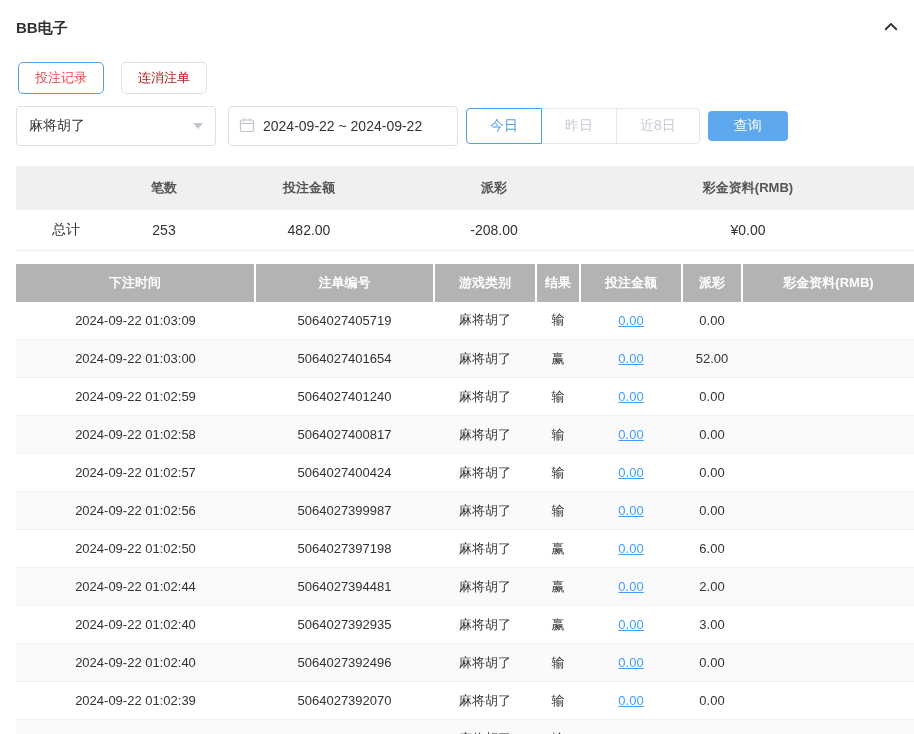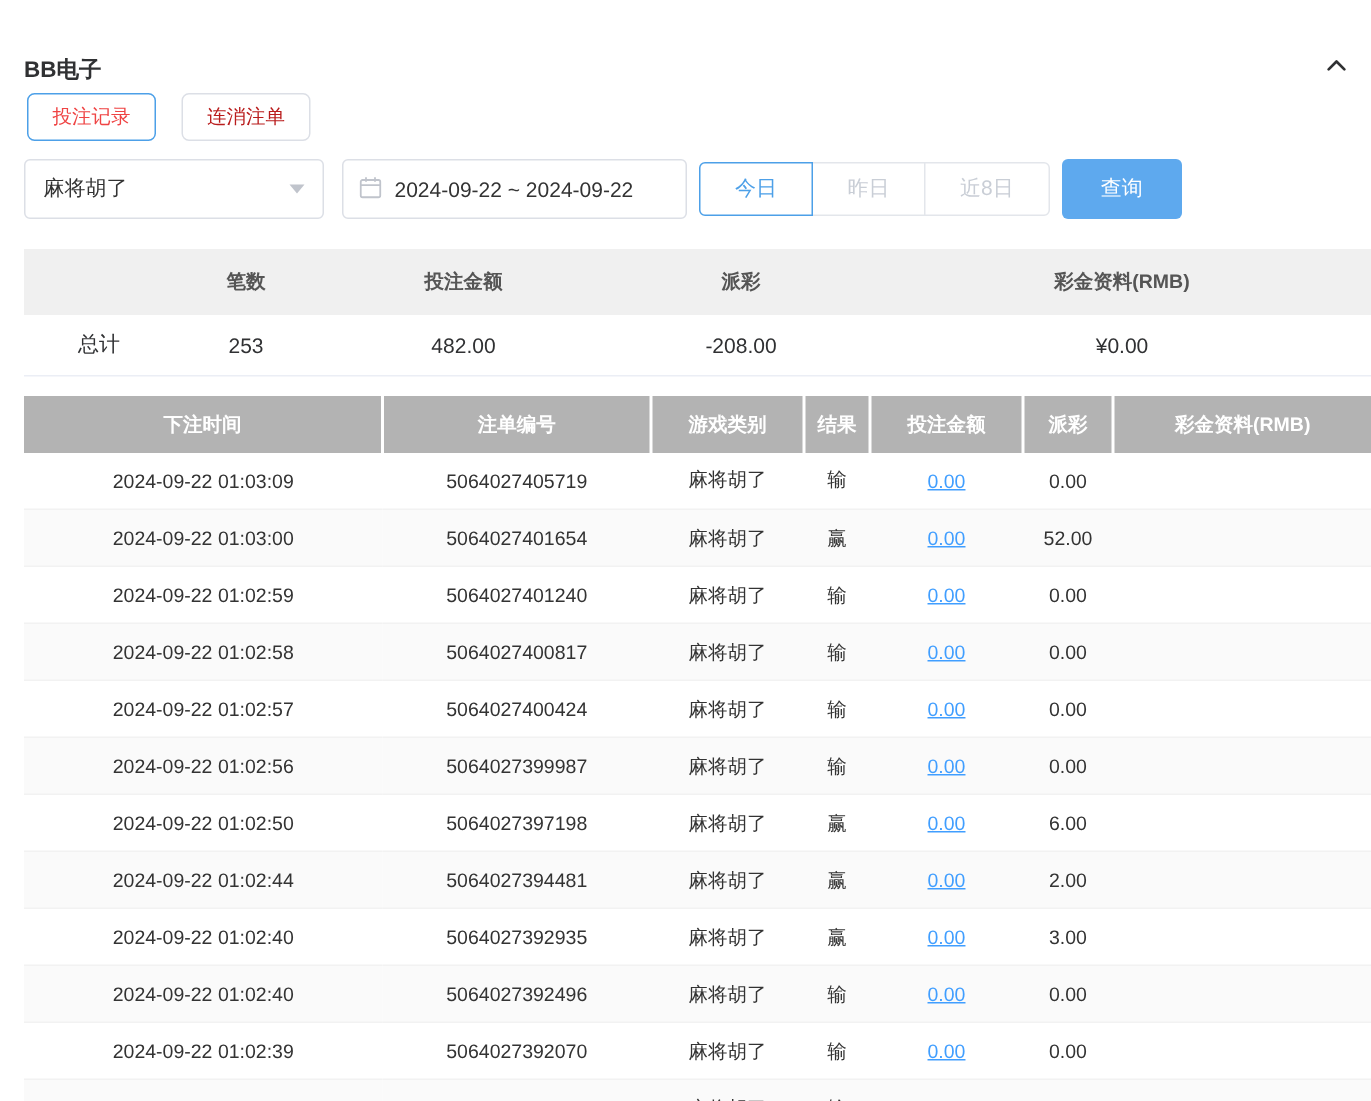--- a/index.html
+++ b/index.html
@@ -8,21 +8,21 @@
     font-family: "Liberation Sans", "DejaVu Sans", sans-serif;
     background: #ffffff;
     color: #333;
   }
   .page { padding-left: 16px; }
 
   
   .panel-header {
     height: 56px;
     display: flex;
-    align-items: flex-end;
+    align-items: center;
     justify-content: space-between;
     padding-right: 14px;
   }
   .panel-title { font-size: 15px; font-weight: bold; color: #303133; }
   .collapse-btn { background: none; border: none; cursor: pointer; display: flex; align-items: center; }
 
   
   .tabs { display: flex; gap: 17px; margin: 6px 0 0 2px; }
   .tab {
     height: 32px; padding: 0 16px;
@@ -59,21 +59,21 @@
     background: #fff; border: 1px solid #e3e6eb;
     font-size: 14px; color: #c9ced6; cursor: pointer;
     font-family: inherit;
     text-align: right;
   }
   .btn-group button + button { margin-left: -1px; }
   .btn-group button:first-child { border-radius: 4px 0 0 4px; }
   .btn-group button:last-child { border-radius: 0 4px 4px 0; }
   .btn-group button.active { border-color: #4da0e8; color: #4da0e8; position: relative; z-index: 1; }
   .query-btn {
-    height: 40px; width: 80px; margin-left: 8px;
+    height: 30px; width: 80px; margin-left: 8px;
     background: #5ea9ee; color: #fff; border: none; border-radius: 4px;
     font-size: 14px; cursor: pointer; font-family: inherit;
   }
 
   
   table { border-collapse: collapse; width: 898px; table-layout: fixed; }
 
   
   .summary-table { margin-top: 20px; }
   .summary-table th {

